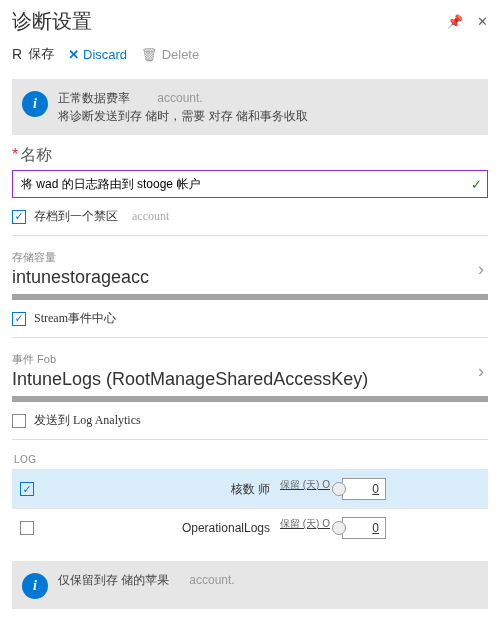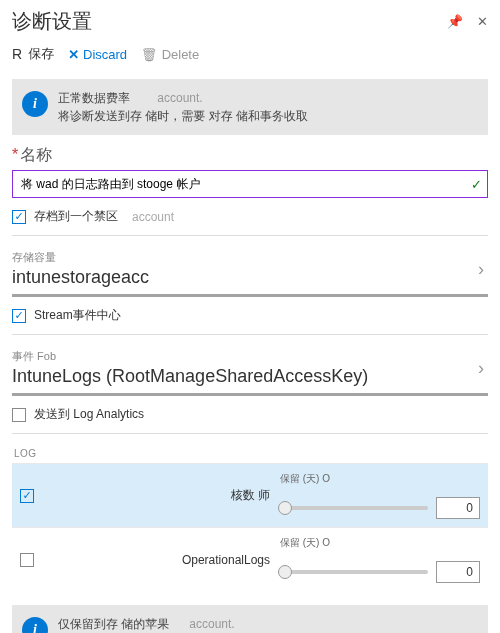--- a/index.html
+++ b/index.html
@@ -73,20 +73,21 @@
   .input-wrap { position: relative; margin-bottom: 10px; }
   .input-wrap .check {
     position: absolute; right: 6px; top: 50%; transform: translateY(-50%);
     color: #107c10; font-size: 13px;
   }
   .check-row {
     display: flex; align-items: center; gap: 8px;
     margin: 10px 0;
     font-size: 12px;
     color: #333;
+    font-family: Liberation Serif, serif;
   }
   .check-row .sub { color: #aaa; margin-left: 6px; text-align: center; }
   .cbox {
     width: 14px; height: 14px;
     border: 1px solid #0078d4;
     display: inline-flex; align-items: center; justify-content: center;
     cursor: pointer;
     flex-shrink: 0;
   }
   .cbox.checked::after {
@@ -94,21 +95,21 @@
     color: #0078d4;
     font-size: 11px;
     line-height: 1;
   }
   .cbox.unchecked { border-color: #888; }
   .hr { border: none; border-top: 1px solid #ddd; margin: 6px 0; }
   .select-row {
     display: flex;
     justify-content: space-between;
     align-items: center;
-    border-bottom: 3px solid #a3a3a3;
+    border-bottom: 6px solid #a3a3a3;
     padding: 8px 4px 6px 0;
     cursor: pointer;
   }
   .select-row .sel-label { font-size: 11px; color: #888; }
   .select-row .sel-value { font-size: 18px; color: #333; margin-top: 2px; }
   .select-row .chev { color: #999; font-size: 18px; }
   .log-section-label {
     font-size: 10px;
     color: #888;
     letter-spacing: 0.5px;
@@ -118,22 +119,23 @@
     display: flex;
     align-items: center;
     padding: 8px;
     gap: 10px;
     border-top: 1px solid #e8e8e8;
   }
   .log-row:last-child { border-bottom: 1px solid #e8e8e8; }
   .log-row.sel { background: #d9ecf9; }
   .log-name { flex: 1; font-size: 12px; text-align: right; }
   .retention-col {
-    display: flex; flex-direction: column; gap: 11px;
+    display: flex; flex-direction: row; gap: 4px;
     width: 200px;
+    text-decoration: underline;
   }
   .ret-label { font-size: 10px; color: #666; }
   .slider-wrap { display: flex; align-items: center; gap: 8px; }
   .slider-track {
     position: relative;
     height: 4px;
     background: #ccc;
     border-radius: 2px;
     flex: 1;
   }

